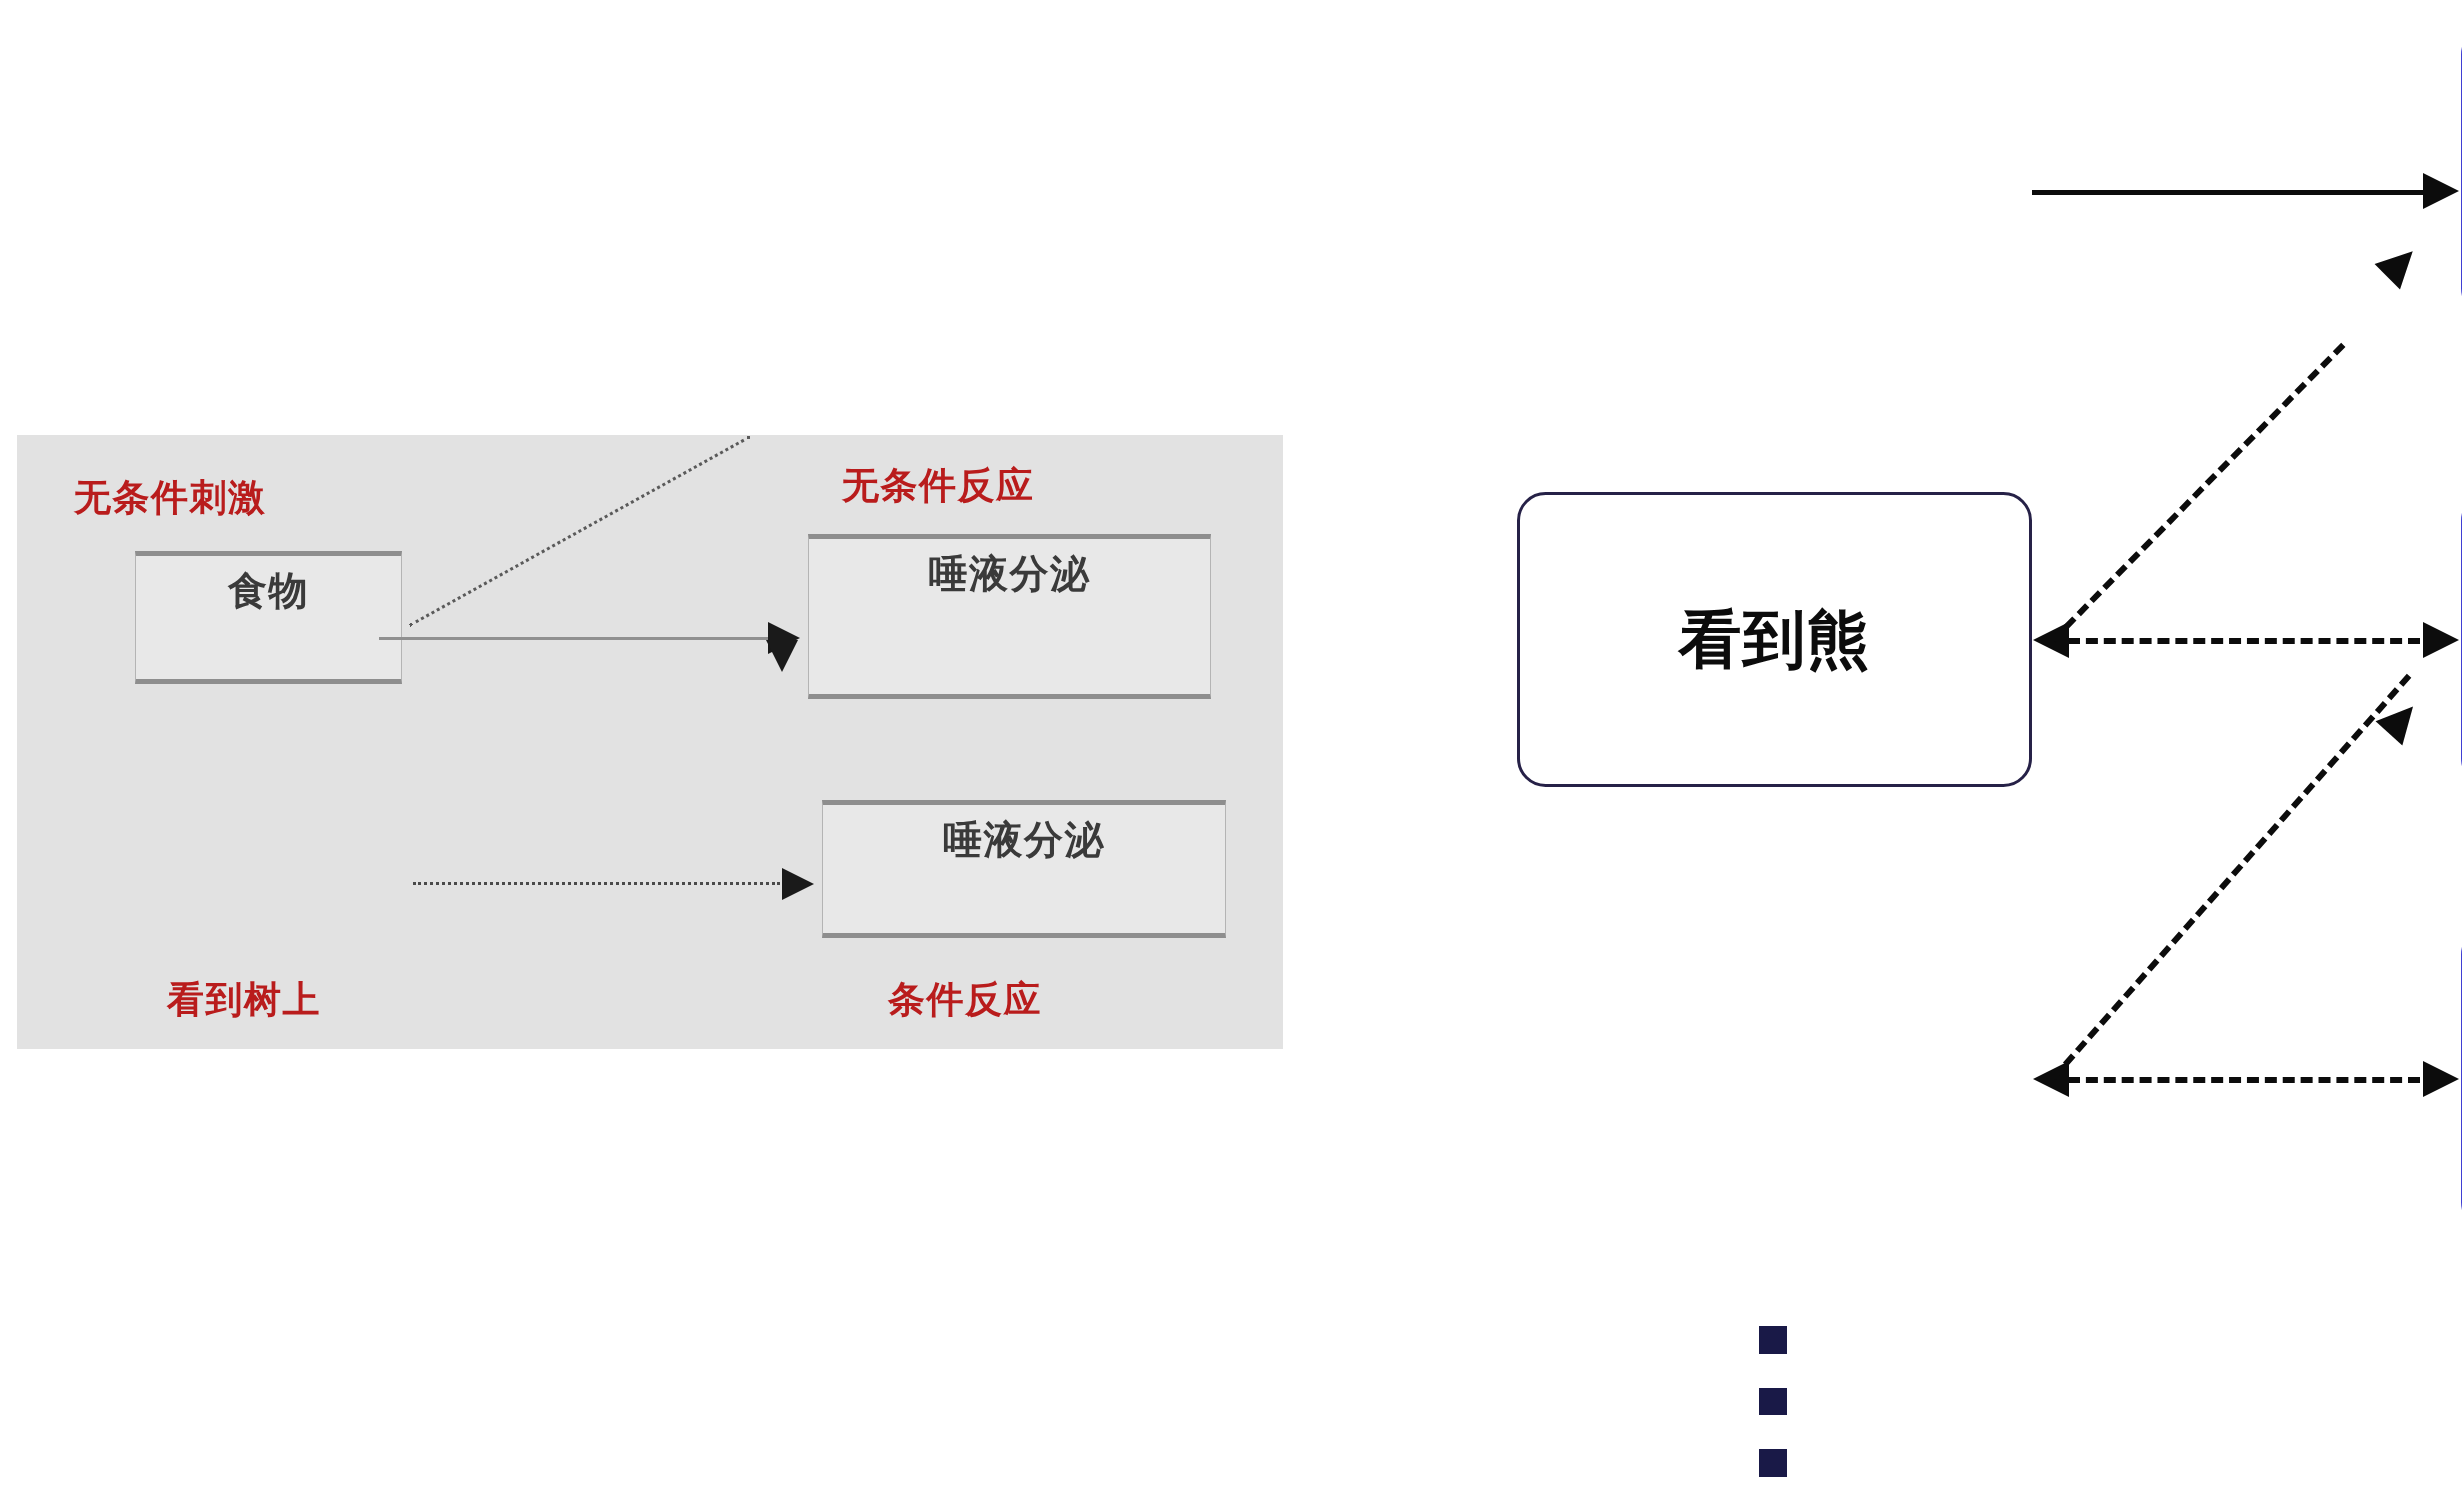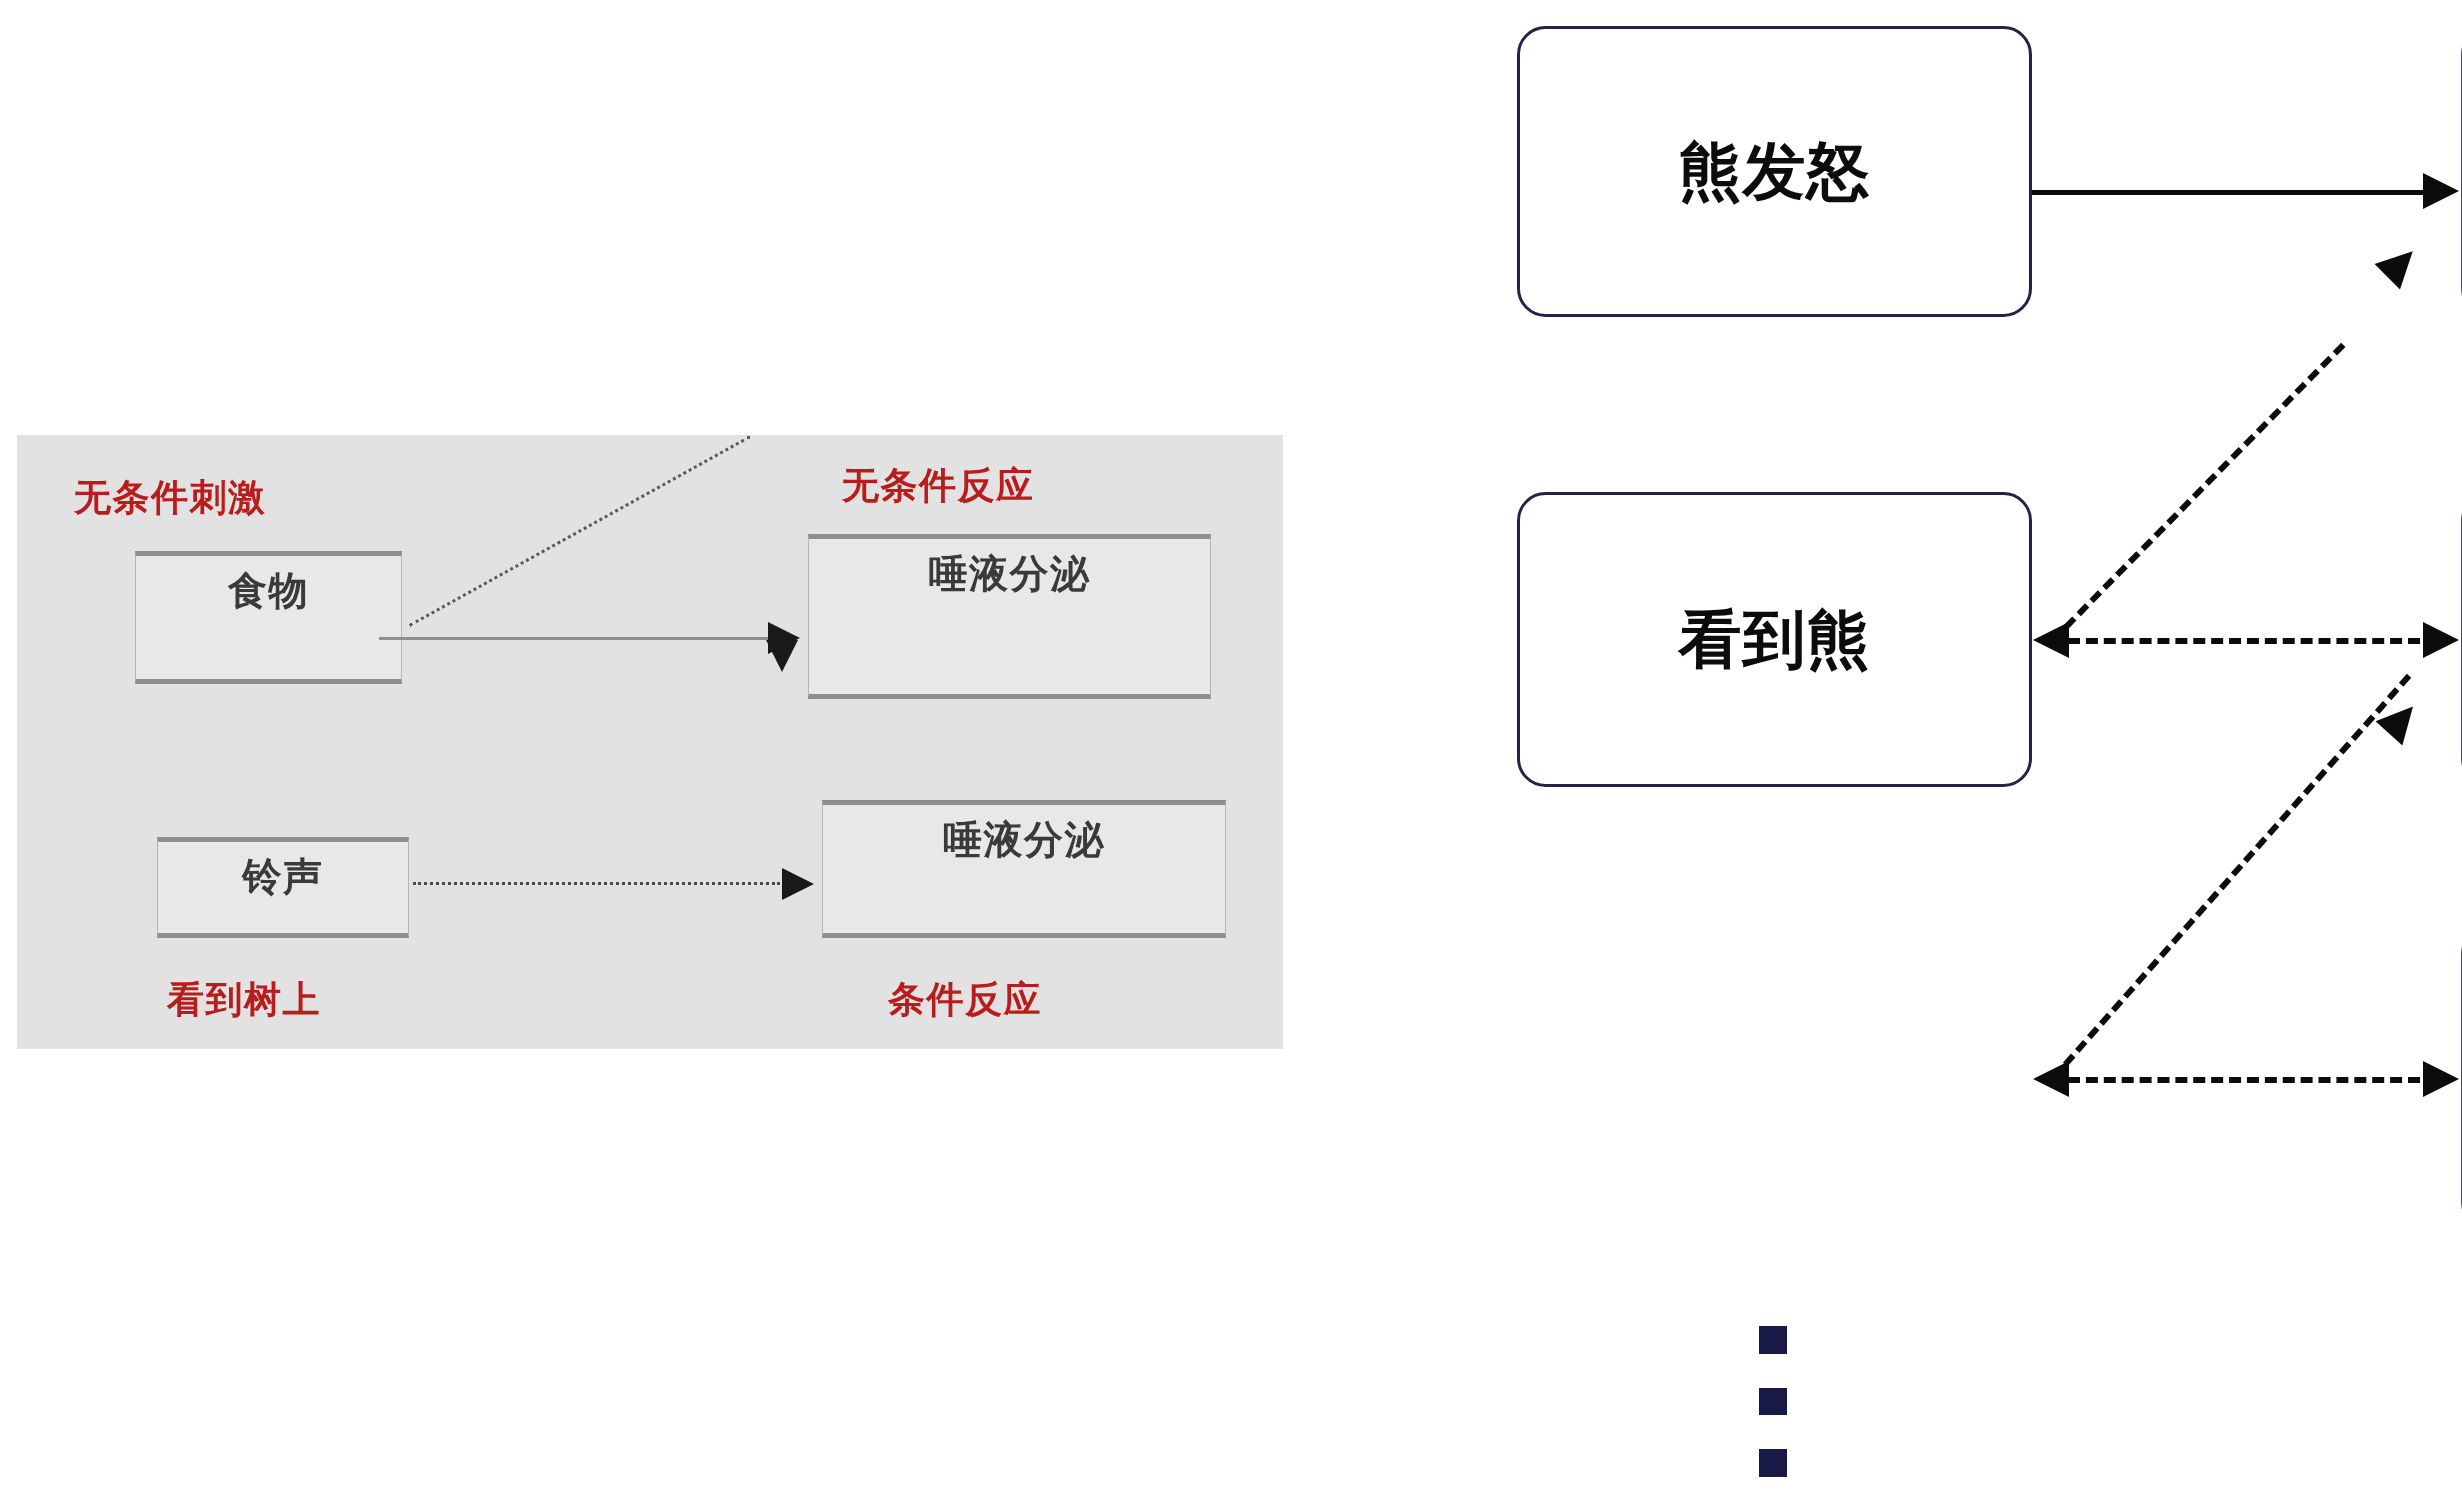--- a/index.html
+++ b/index.html
@@ -260,38 +260,32 @@
   <div id="pavlov-panel" style="background: rgb(226, 226, 226);"></div>
 
   <div class="pav-caption" id="pav-label-ucs">无条件刺激</div>
   <div class="pav-caption" id="pav-label-ucr">无条件反应</div>
   <div class="pav-caption" id="pav-label-cs">看到树上</div>
   <div class="pav-caption" id="pav-label-cr">条件反应</div>
 
   <div class="pav-box" id="pav-box-food">
     <div class="pav-box-text">食物</div>
   </div>
-  <div class="pav-box" id="pav-box-bell">
-    <div class="pav-box-text">铃声</div>
-  </div>
   <div class="pav-box" id="pav-box-saliva1">
     <div class="pav-box-text">唾液分泌</div>
   </div>
   <div class="pav-box" id="pav-box-saliva2">
     <div class="pav-box-text">唾液分泌</div>
   </div>
 
   <div id="pav-arrow-solid"></div>
   <div id="pav-arrow-diag"></div>
   <div id="pav-arrow-diag-head"></div>
   <div id="pav-arrow-dot"></div>
 
-  <div class="rl-box dark" id="rl-box-bear-angry">
-    <div class="rl-label-cn">熊发怒</div>
-  </div>
 
   <div class="rl-box dark" id="rl-box-see-bear">
     <div class="rl-label-cn">看到熊</div>
   </div>
 
 
   <div class="rl-box blue" id="rl-box-reward">
     
   </div>
 

